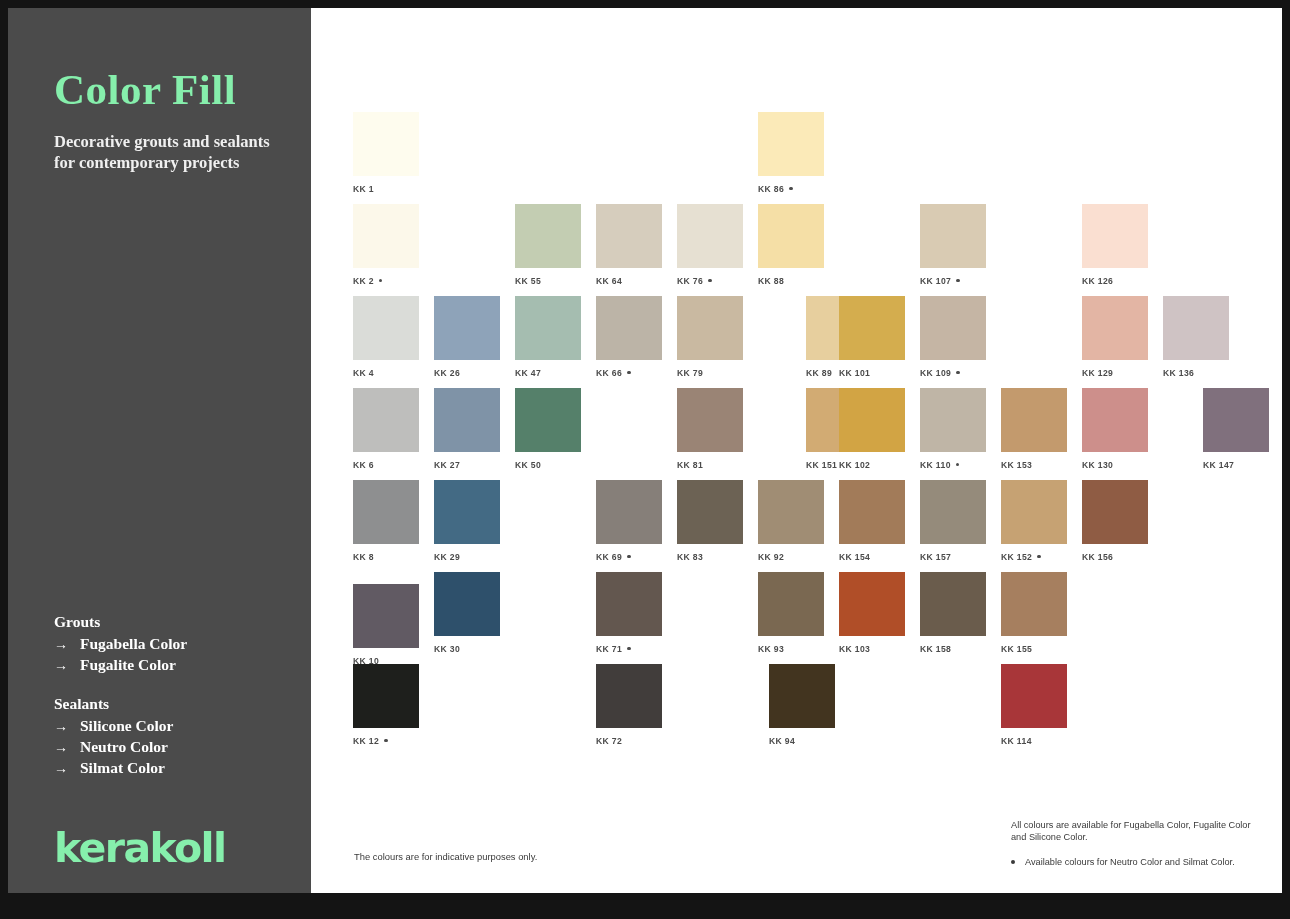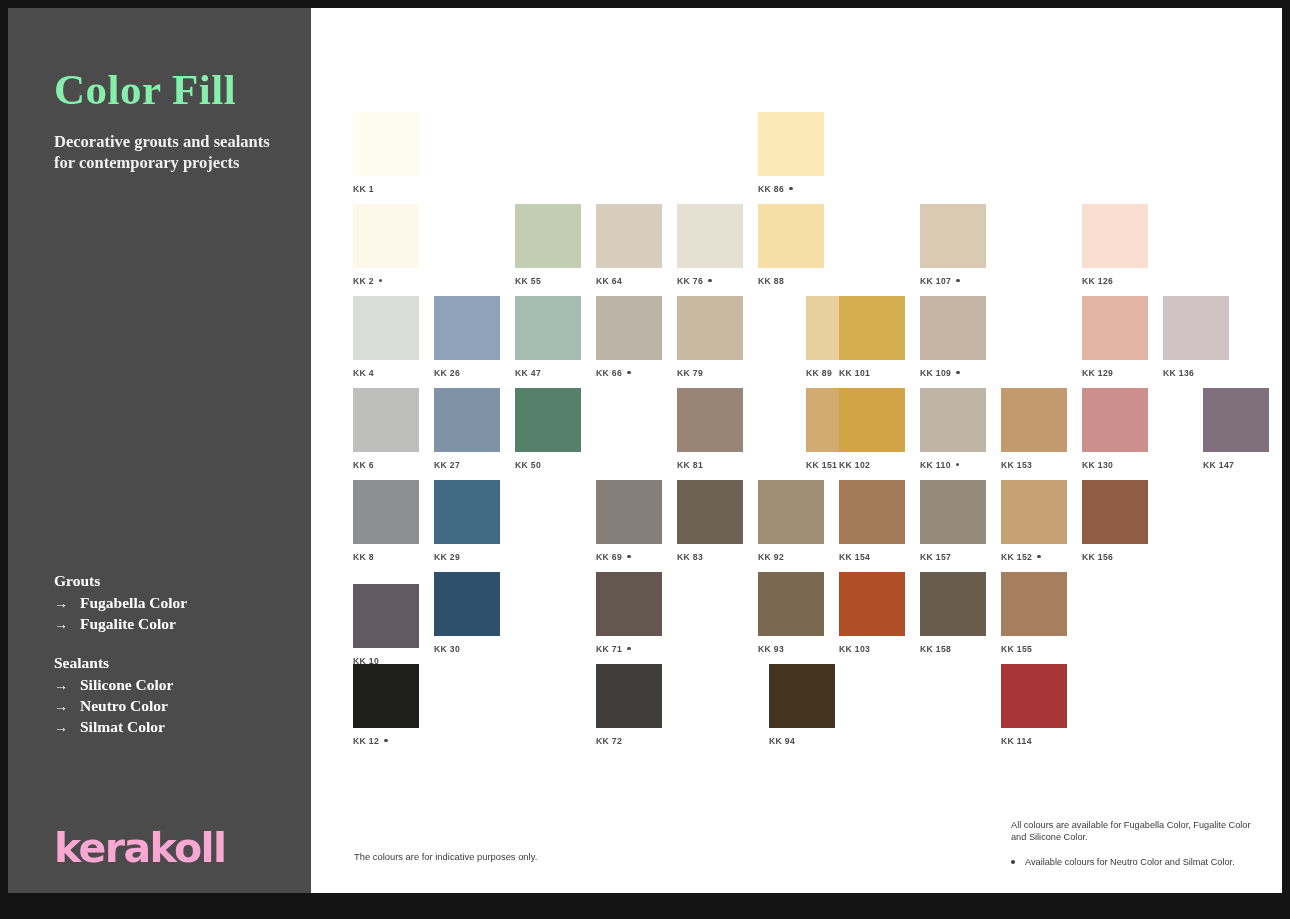--- a/index.html
+++ b/index.html
@@ -40,21 +40,21 @@
     left: 46px; top: 106px;
     width: 220px;
     font-family: "Liberation Serif", serif;
     font-weight: bold;
     font-size: 16.5px;
     line-height: 21.5px;
     color: #f0f0f0;
   }
   #product-groups {
     position: absolute;
-    left: 46px; top: 564px;
+    left: 46px; top: 605px;
     width: 230px;
   }
   .group { margin-bottom: 19px; }
   .group-title {
     font-family: "Liberation Serif", serif;
     font-weight: bold;
     font-size: 15.5px;
     color: #ffffff;
     margin-bottom: 3px;
   }
@@ -73,21 +73,21 @@
     font-size: 14px;
     color: #ffffff;
   }
   #logo {
     position: absolute;
     left: 46px; top: 816px;
     font-family: "DejaVu Sans", sans-serif;
     font-weight: bold;
     font-size: 41px;
     letter-spacing: -1.6px;
-    color: #f9a8d4;
+    color: #86efac;
   }
   
   #main {
     position: relative;
     flex: 1 1 auto;
     background: #ffffff;
     height: 885px;
   }
   #swatch-grid {
     position: absolute;

